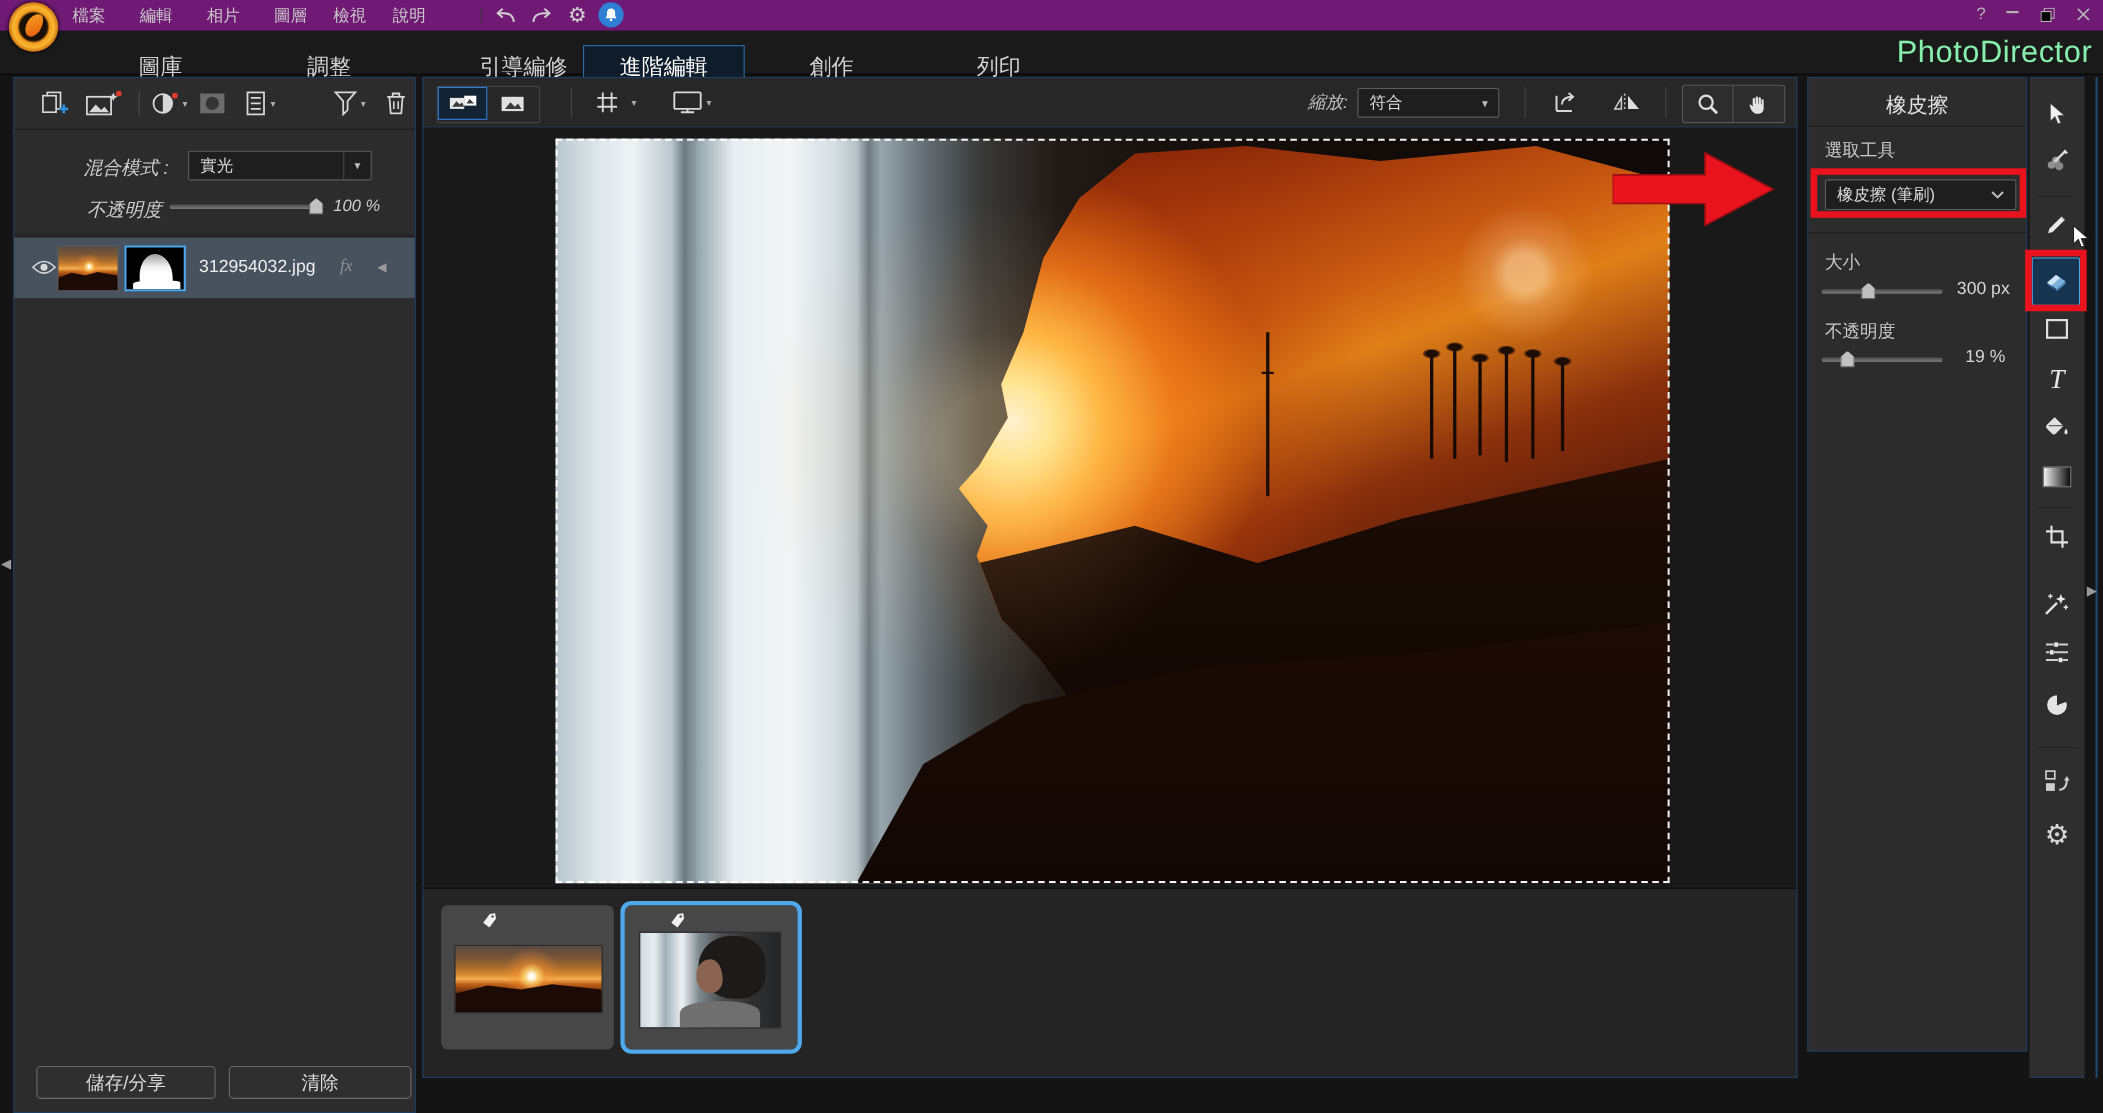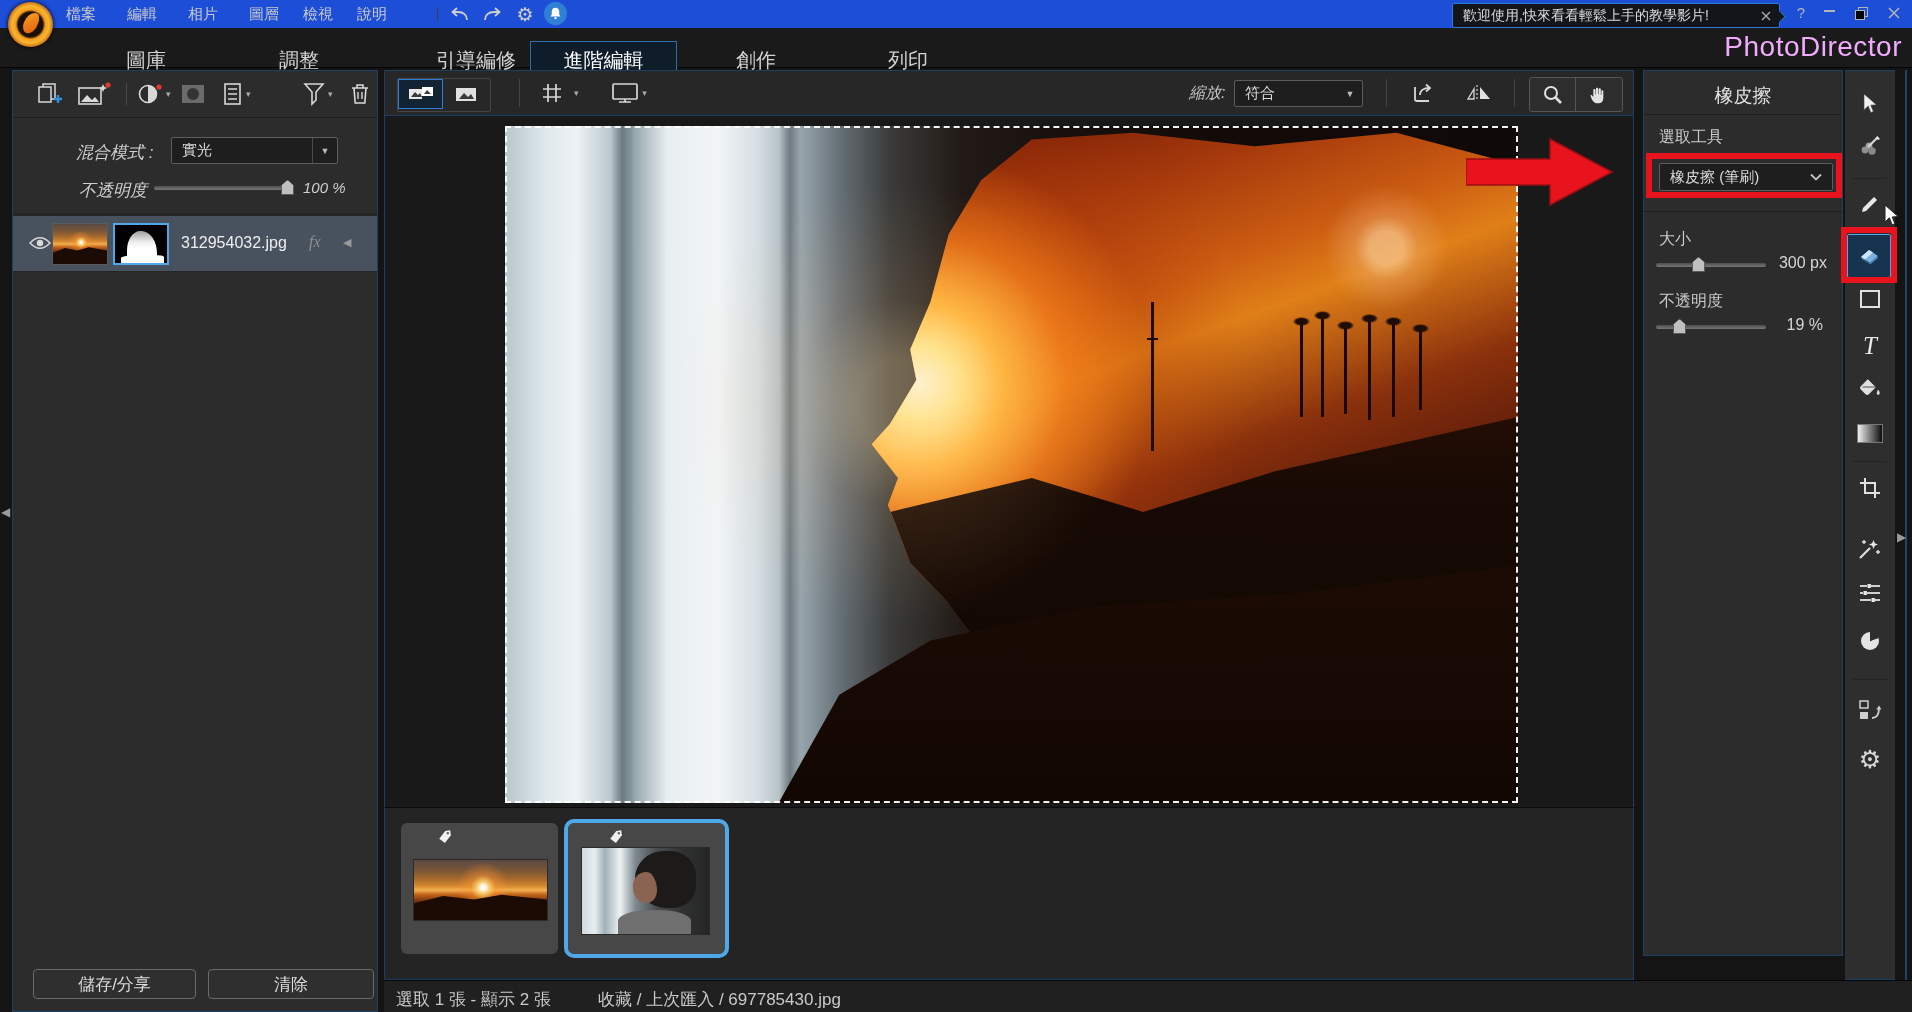--- a/index.html
+++ b/index.html
@@ -1,38 +1,38 @@
 <!DOCTYPE html>
 <html><head>
 <meta charset="utf-8">
 <style>
   html,body{margin:0;padding:0;background:#000;}
   #app{position:relative;width:1912px;height:1012px;background:#141414;overflow:hidden;
        font-family:"Liberation Sans",sans-serif;color:#d8d8d8;-webkit-user-select:none;}
   .abs{position:absolute;}
   
-  .titlebar{position:absolute;left:0;top:0;width:1912px;height:28px;background:#1d4ed8;border-bottom:1px solid #000;}
+  .titlebar{position:absolute;left:0;top:0;width:1912px;height:28px;background:#701a75;border-bottom:1px solid #000;}
   .logo{position:absolute;left:8px;top:2px;width:45px;height:45px;border-radius:50%;z-index:30;
         background:radial-gradient(circle at 50% 50%, #1a1005 0 38%, #3a2408 40%, #f59a1d 46%, #f7b731 58%, #c96a10 72%, #5a3205 80%, #181008 84%);
         box-shadow:0 0 4px #000;}
   .logo::after{content:'';position:absolute;left:16px;top:10px;width:14px;height:22px;
         background:linear-gradient(140deg,#f7a722,#e4570e);border-radius:70% 30% 60% 40%/60% 40% 60% 40%;transform:rotate(18deg);}
   .menu-item{position:absolute;top:5px;font-size:15px;color:#c9c9c9;cursor:default;}
   .tb-sep{position:absolute;top:7px;width:1px;height:14px;background:#3c3c3c;}
   .tb-icon{position:absolute;top:3px;width:26px;height:22px;display:flex;align-items:center;justify-content:center;}
   .bell-wrap{position:absolute;left:544px;top:2px;width:23px;height:23px;border-radius:50%;background:#2f7fd4;display:flex;align-items:center;justify-content:center;}
   .welcome{position:absolute;left:1452px;top:3px;width:326px;height:23px;background:#121519;border:1px solid #2e7cd6;border-radius:2px;display:flex;align-items:center;}
   .welcome .tip-text{font-size:14px;color:#dadada;padding-left:10px;white-space:nowrap;flex:1;}
   .welcome .tail{position:absolute;right:-5px;top:8px;width:8px;height:8px;background:#121519;border-right:1px solid #2e7cd6;border-top:1px solid #2e7cd6;transform:rotate(45deg);}
   .winctl{position:absolute;top:4px;color:#b4b4b4;font-size:15px;text-align:center;}
   
   .tabrow{position:absolute;left:0;top:28px;width:1912px;height:39px;background:#1a1a1a;border-bottom:1px solid #050505;}
   .tab{position:absolute;top:0;height:39px;display:flex;align-items:center;justify-content:center;font-size:20px;color:#d2d2d2;margin-top:13px;}
   .tab.active{background:#0f1d2b;border:1px solid #2e6da8;color:#fff;box-sizing:border-box;}
-  .brand{position:absolute;right:10px;top:3px;font-size:28px;font-weight:300;color:#f0abfc;letter-spacing:.5px;}
+  .brand{position:absolute;right:10px;top:3px;font-size:28px;font-weight:300;color:#86efac;letter-spacing:.5px;}
   
   .panel{background:#2c2c2c;border:1px solid #1c3f63;box-sizing:border-box;}
   .left-panel{position:absolute;left:12px;top:70px;width:366px;height:942px;}
   .lp-toolbar{position:absolute;left:0;top:0;width:100%;height:46px;border-bottom:1px solid #1e1e1e;}
   .lp-ico{position:absolute;top:9px;height:28px;display:flex;align-items:center;}
   .caret{font-size:9px;color:#aaa;margin-left:3px;}
   .row-label{font-size:17px;color:#cfcfcf;font-style:italic;}
   .dropdown{position:absolute;background:#1e1e1e;border:1px solid #5c5c5c;border-radius:2px;display:flex;align-items:center;box-sizing:border-box;}
   .dropdown .dd-text{font-size:15px;color:#dadada;padding-left:10px;flex:1;white-space:nowrap;}
   .dropdown .dd-caret{width:24px;height:100%;border-left:1px solid #4a4a4a;display:flex;align-items:center;justify-content:center;font-size:9px;color:#bbb;}
@@ -134,29 +134,20 @@
           <path d="M13 3 17.5 7 13 11" stroke="#cfcfcf" stroke-width="1.8" fill="none"></path>
         </svg>
     </span>
     <span class="tb-icon" style="left:512px;font-size:19px;color:#cfcfcf">⚙</span>
     <span class="bell-wrap">
       <svg width="15" height="15" viewBox="0 0 18 17">
           <path d="M9 1.6c2.7 0 4.5 2 4.5 4.7v3.5l1.5 2.4H3L4.5 9.8V6.3C4.5 3.6 6.3 1.6 9 1.6z" fill="#fff"></path>
           <circle cx="9" cy="14" r="1.4" fill="#fff"></circle>
         </svg>
     </span>
-    <div class="welcome">
-      <span class="tip-text">歡迎使用,快來看看輕鬆上手的教學影片!</span>
-      <span style="padding:0 8px">
-        <svg width="10" height="10" viewBox="0 0 10 10">
-            <path d="M1 1 9 9 M9 1 1 9" stroke="#a8a8a8" stroke-width="1.4"></path>
-          </svg>
-      </span>
-      <span class="tail"></span>
-    </div>
     <span class="winctl" style="left:1793px;width:16px">?</span>
     <span class="winctl" style="left:1824px;width:16px;top:10px">
         <span style="display:block;width:11px;height:2px;background:#b4b4b4"></span>
       </span>
     <span class="winctl" style="left:1855px;width:16px;top:7px">
       <svg width="13" height="13" viewBox="0 0 13 13">
           <rect x="3.5" y="0.5" width="9" height="9" fill="none" stroke="#b4b4b4"></rect>
           <rect x="0.5" y="3.5" width="9" height="9" fill="#060607" stroke="#b4b4b4"></rect>
         </svg>
     </span>
@@ -377,24 +368,20 @@
           </svg>
       </span>
       <div class="mini portrait-mini" style="left:13px;top:24px;width:127px;height:86px">
         <div class="pm-hair"></div>
           <div class="pm-face"></div>
           <div class="pm-body"></div>
       </div>
     </div>
   </div>
 
-  <div class="statusbar">
-    <span class="status-text" style="left:12px">選取 1 張 - 顯示 2 張</span>
-    <span class="status-text" style="left:214px">收藏 / 上次匯入 / 697785430.jpg</span>
-  </div>
 
   <div class="right-panel panel">
     <span class="rp-title">橡皮擦</span>
     <span class="rp-divider" style="top:43px"></span>
     <span class="rp-label" style="left:15px;top:56px">選取工具</span>
     <div class="dropdown" style="left:15px;top:92px;width:174px;height:28px">
       <span class="dd-text">橡皮擦 (筆刷)</span>
       <span style="padding-right:10px">
         <svg width="12" height="8" viewBox="0 0 12 8">
             <path d="M1 1.5 6 6.5 11 1.5" fill="none" stroke="#c0c0c0" stroke-width="1.8"></path>

